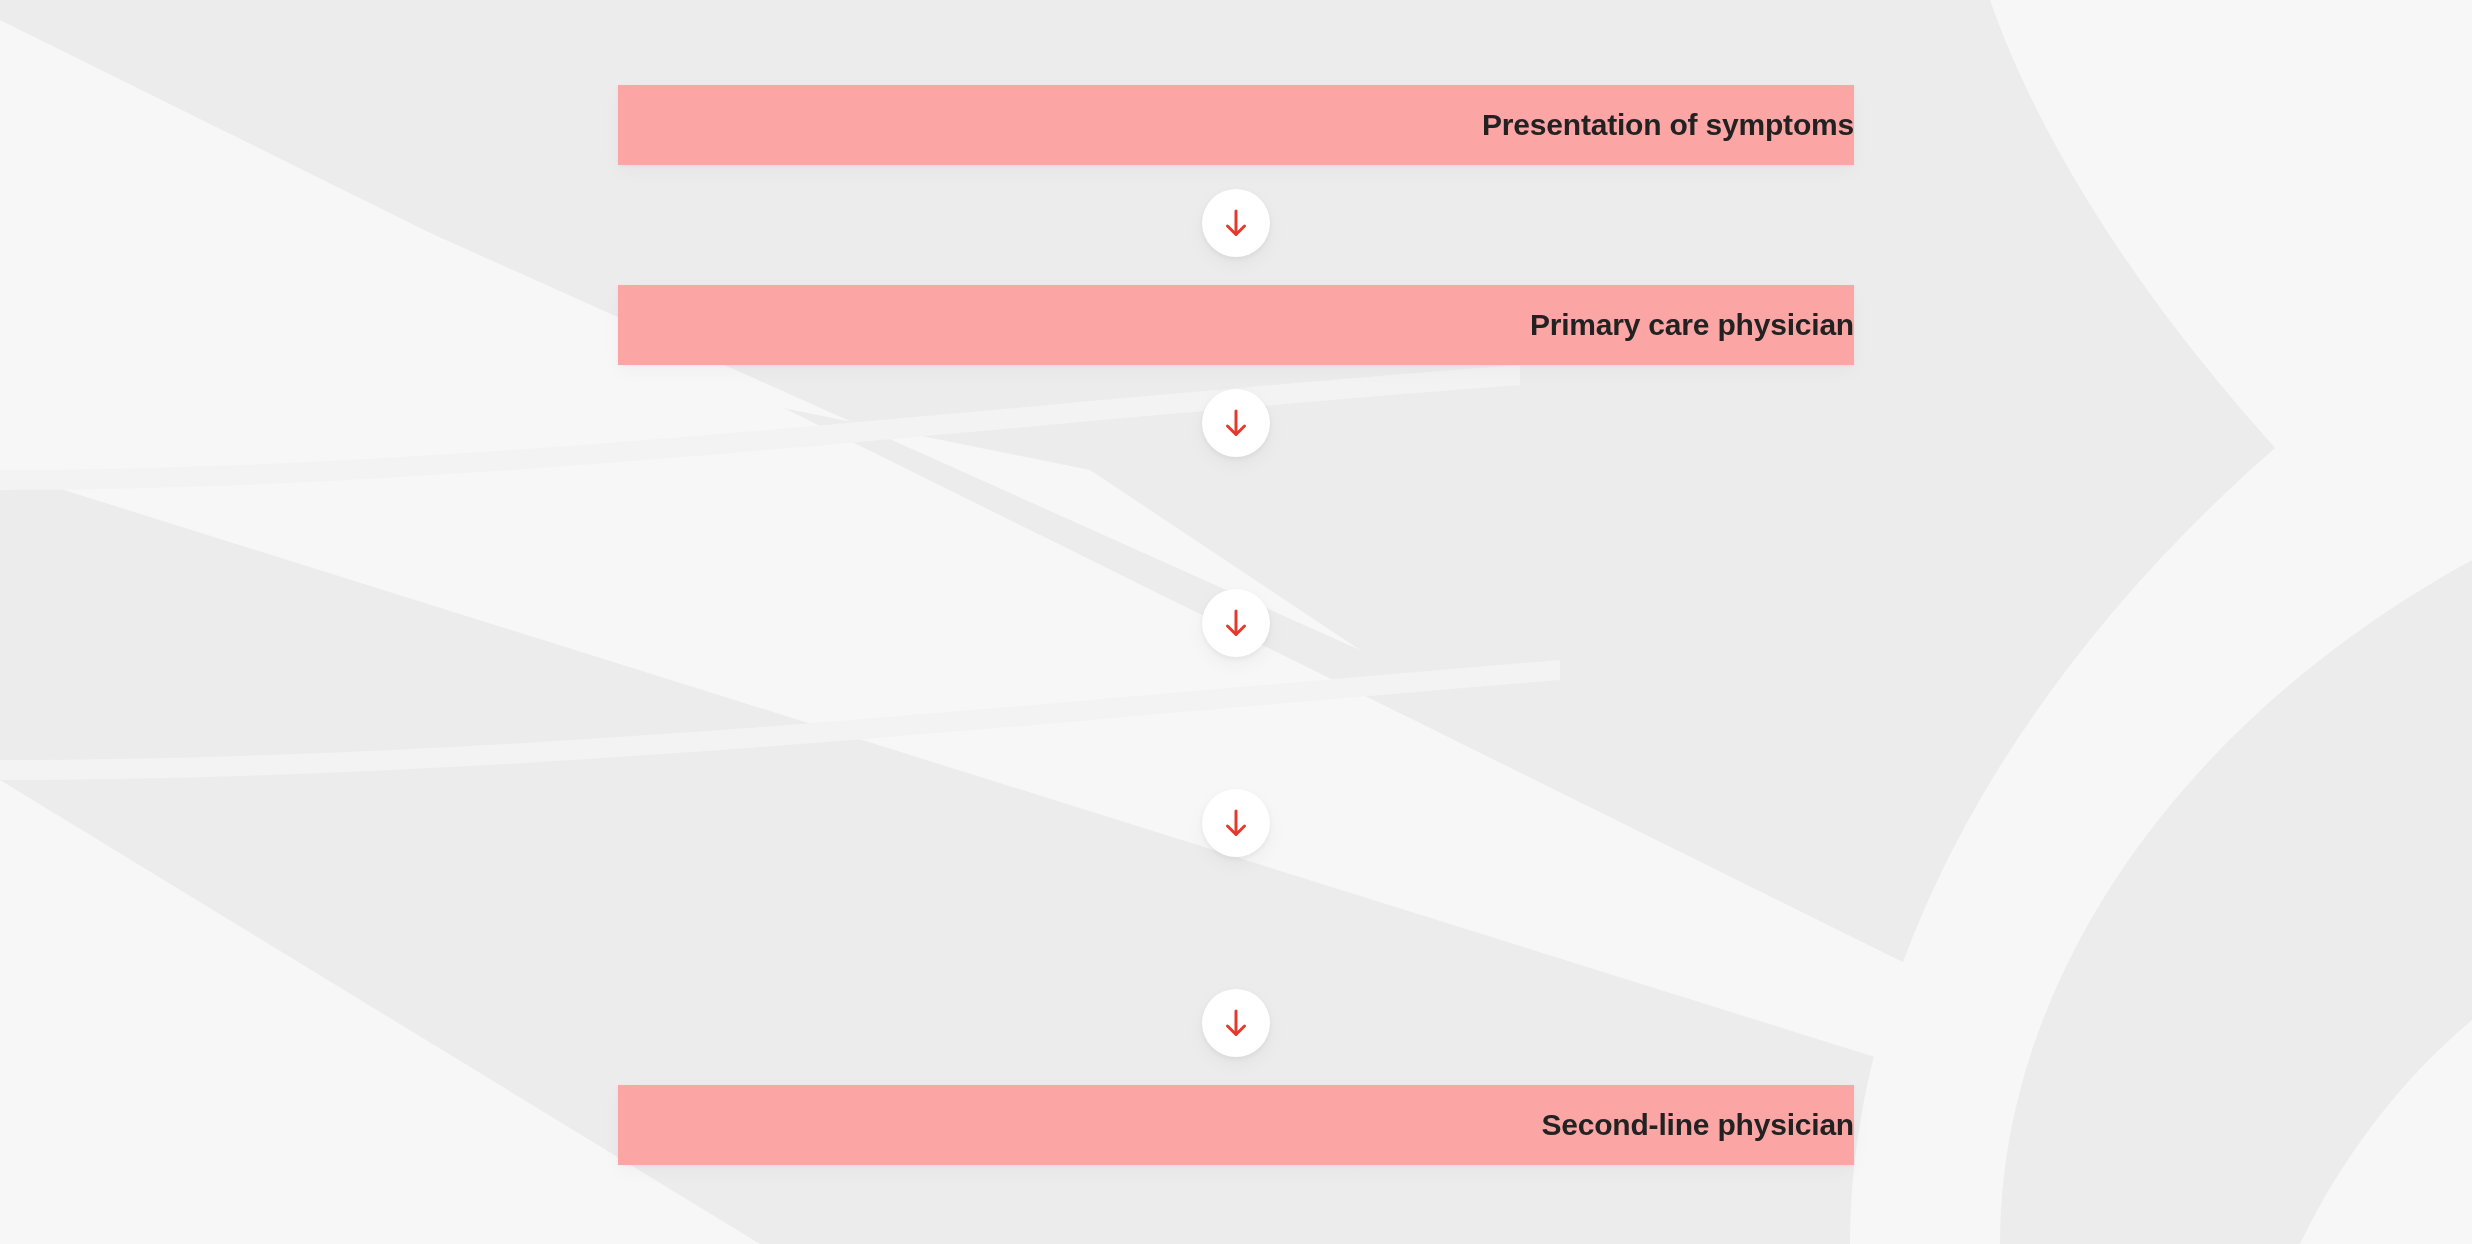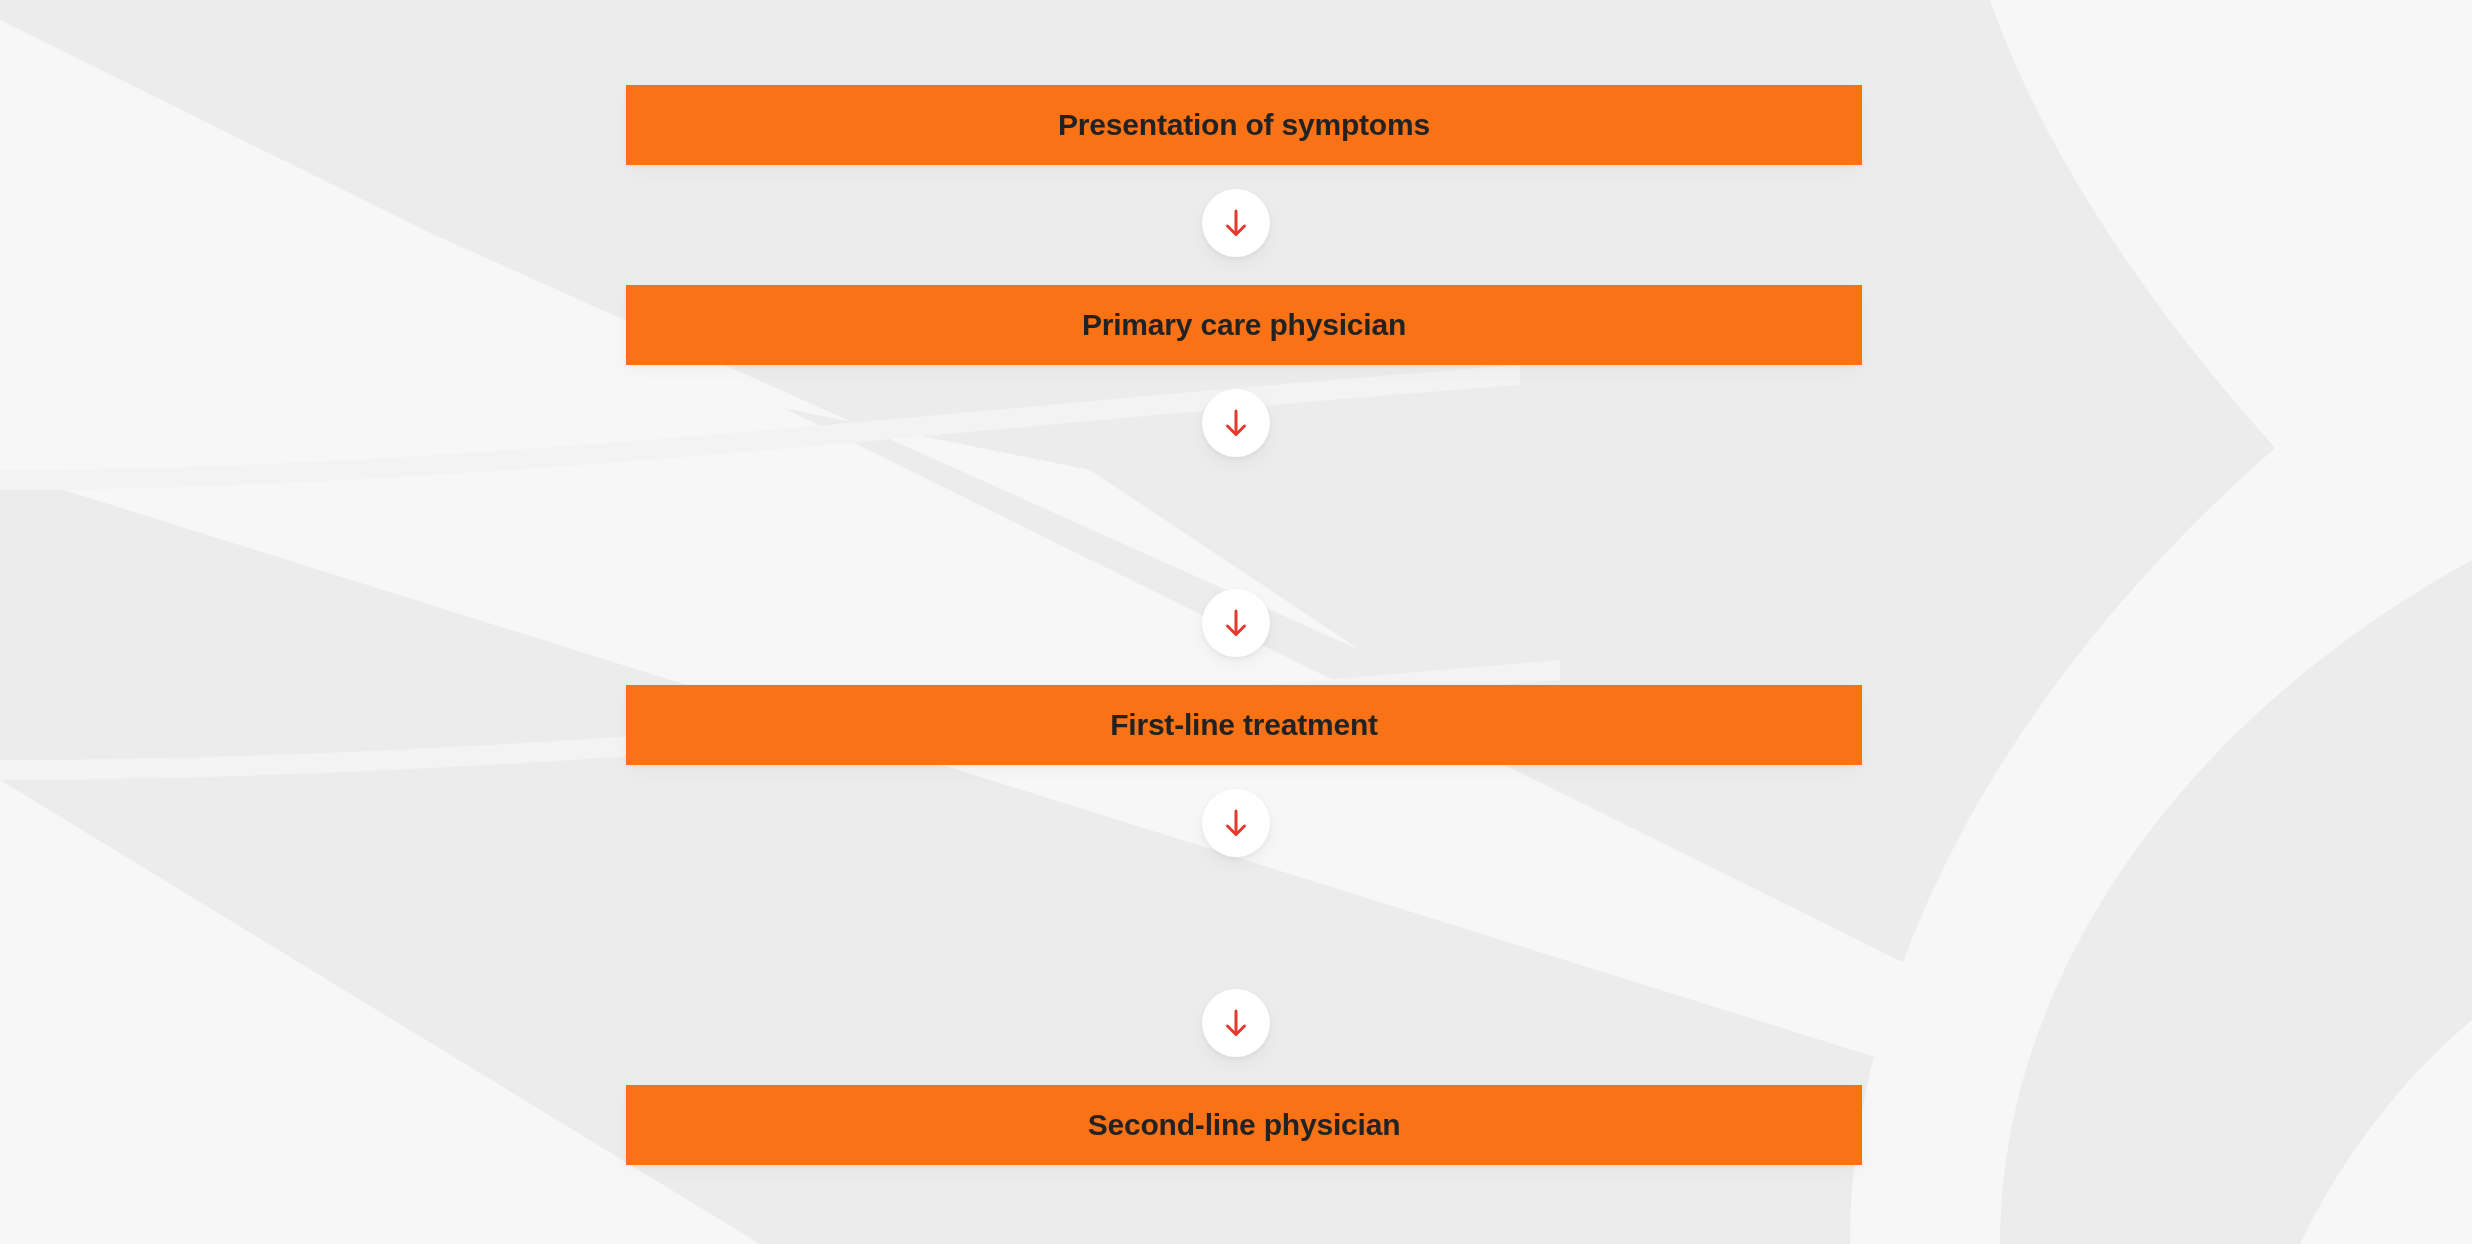--- a/index.html
+++ b/index.html
@@ -30,27 +30,27 @@
     position: absolute;
     left: 618px;
     top: 0;
     width: 1236px;
     height: 1244px;
     z-index: 2;
   }
 
   .node-card {
     position: absolute;
-    left: 8px;
+    left: 0;
     width: 1236px;
     height: 80px;
-    background: #f97316;
+    background: #fca5a5;
     display: flex;
     align-items: center;
-    justify-content: center;
+    justify-content: flex-end;
     box-shadow: 0 1px 3px rgba(0,0,0,0.045), 0 6px 18px rgba(0,0,0,0.030);
   }
 
   .node-label {
     font-size: 30px;
     font-weight: bold;
     color: #222222;
     letter-spacing: -0.2px;
     line-height: 1;
     white-space: nowrap;
@@ -116,23 +116,20 @@
   </div>
 
 
   <div class="arrow-connector" style="top:589px">
     <svg width="34" height="34" viewBox="0 0 34 34" aria-hidden="true">
       <line x1="17" y1="5" x2="17" y2="28" stroke="#e5392b" stroke-width="3" stroke-linecap="round"></line>
       <polyline points="8.5,20 17,28.5 25.5,20" fill="none" stroke="#e5392b" stroke-width="3" stroke-linecap="round" stroke-linejoin="round"></polyline>
     </svg>
   </div>
 
-  <div class="node-card" style="top:685px">
-    <span class="node-label">First-line treatment</span>
-  </div>
 
   <div class="arrow-connector" style="top:789px">
     <svg width="34" height="34" viewBox="0 0 34 34" aria-hidden="true">
       <line x1="17" y1="5" x2="17" y2="28" stroke="#e5392b" stroke-width="3" stroke-linecap="round"></line>
       <polyline points="8.5,20 17,28.5 25.5,20" fill="none" stroke="#e5392b" stroke-width="3" stroke-linecap="round" stroke-linejoin="round"></polyline>
     </svg>
   </div>
 
 
   <div class="arrow-connector" style="top:989px">

